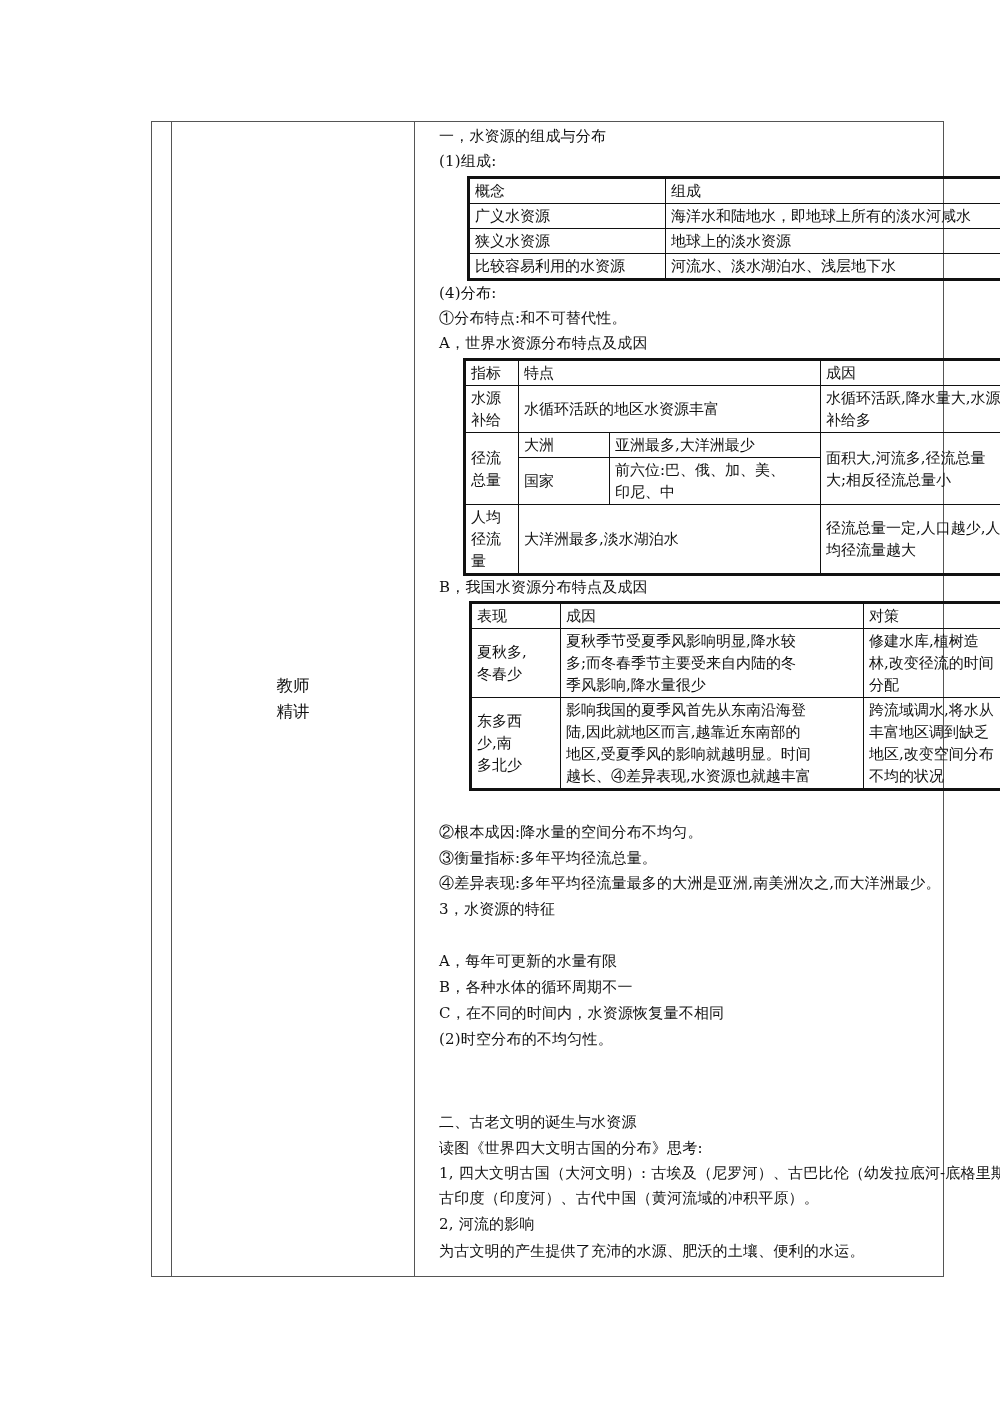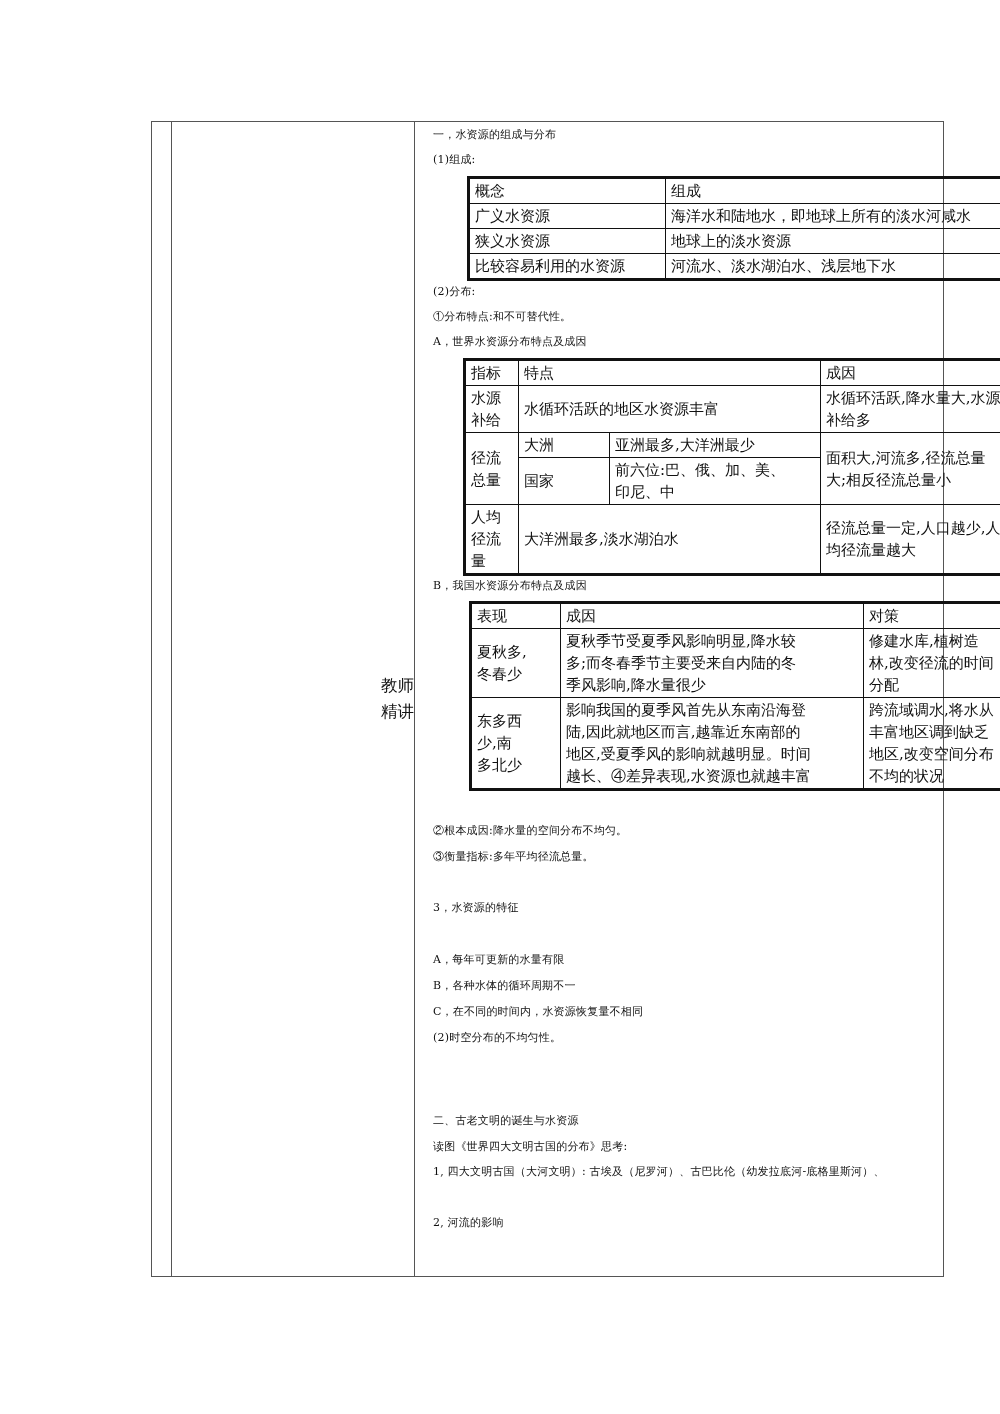--- a/index.html
+++ b/index.html
@@ -2,24 +2,24 @@
 <html><head>
 <meta charset="utf-8">
 <style>
   html, body { margin: 0; padding: 0; background: #ffffff; }
   body { width: 1000px; height: 1414px; position: relative; overflow: hidden;
          font-family: "DejaVu Serif", "Liberation Serif", serif; color: #111; }
   .outer { position: absolute; left: 151px; top: 121px; width: 793px; height: 1156px;
            border: 1.5px solid #555; box-sizing: border-box; }
   .col1 { position: absolute; left: 0; top: 0; width: 20px; height: 100%; border-right: 1.5px solid #555; box-sizing: border-box; }
   .col2 { position: absolute; left: 20px; top: 0; width: 243px; height: 100%; border-right: 1.5px solid #555; box-sizing: border-box;
-          display: flex; align-items: center; justify-content: flex-end; }
+          display: flex; align-items: center; justify-content: center; }
   .col2 .label { text-align: center; font-size: 16.5px; line-height: 26px; font-family: "DejaVu Sans", sans-serif; }
   .content { position: absolute; left: 271px; top: 0; right: 0; height: 100%; }
-  .line { position: absolute; left: 10px; font-size: 11px; white-space: nowrap; letter-spacing: 0.2px; }
+  .line { position: absolute; left: 16px; font-size: 15px; white-space: nowrap; letter-spacing: 0.2px; }
   table.t { position: absolute; border-collapse: collapse; border: 3px solid #111; font-size: 15px; }
   table.t td { border: 1.5px solid #111; padding: 1px 5px; vertical-align: middle; line-height: 22px; }
   .t1 td { height: 22px; }
 </style>
 </head>
 <body>
 
 <div class="outer">
   <div class="col1"></div>
   <div class="col2">
@@ -47,21 +47,21 @@
         <td>狭义水资源</td>
         <td>地球上的淡水资源</td>
       </tr>
       <tr>
         <td>比较容易利用的水资源</td>
         <td>河流水、淡水湖泊水、浅层地下水</td>
       </tr>
     </tbody>
       </table>
 
-    <div class="line" style="top:162px">(2)分布:</div>
+    <div class="line" style="top:162px">(4)分布:</div>
     <div class="line" style="top:187px">①分布特点:和不可替代性。</div>
     <div class="line" style="top:212px">A，世界水资源分布特点及成因</div>
 
     <table class="t" style="left:40px; top:236px; width:586px;">
       <tbody>
           <tr>
         <td style="width:42px">指标</td>
         <td colspan="2">特点</td>
         <td style="width:215px">成因</td>
       </tr>
@@ -152,24 +152,27 @@
               <div>丰富地区调到缺乏</div>
               <div>地区,改变空间分布</div>
               <div>不均的状况</div>
             </td>
       </tr>
     </tbody>
       </table>
 
     <div class="line" style="top:701px">②根本成因:降水量的空间分布不均匀。</div>
     <div class="line" style="top:727px">③衡量指标:多年平均径流总量。</div>
+    <div class="line" style="top:752px">④差异表现:多年平均径流量最多的大洲是亚洲,南美洲次之,而大洋洲最少。</div>
     <div class="line" style="top:778px">3，水资源的特征</div>
     <div class="line" style="top:830px">A，每年可更新的水量有限</div>
     <div class="line" style="top:856px">B，各种水体的循环周期不一</div>
     <div class="line" style="top:882px">C，在不同的时间内，水资源恢复量不相同</div>
     <div class="line" style="top:908px">(2)时空分布的不均匀性。</div>
 
     <div class="line" style="top:991px">二、古老文明的诞生与水资源</div>
     <div class="line" style="top:1017px">读图《世界四大文明古国的分布》思考:</div>
     <div class="line" style="top:1042px">1, 四大文明古国（大河文明）: 古埃及（尼罗河）、古巴比伦（幼发拉底河-底格里斯河）、</div>
+    <div class="line" style="top:1067px">古印度（印度河）、古代中国（黄河流域的冲积平原）。</div>
     <div class="line" style="top:1093px">2, 河流的影响</div>
+    <div class="line" style="top:1120px">为古文明的产生提供了充沛的水源、肥沃的土壤、便利的水运。</div>
   </div>
 </div>
 
 </body></html>

